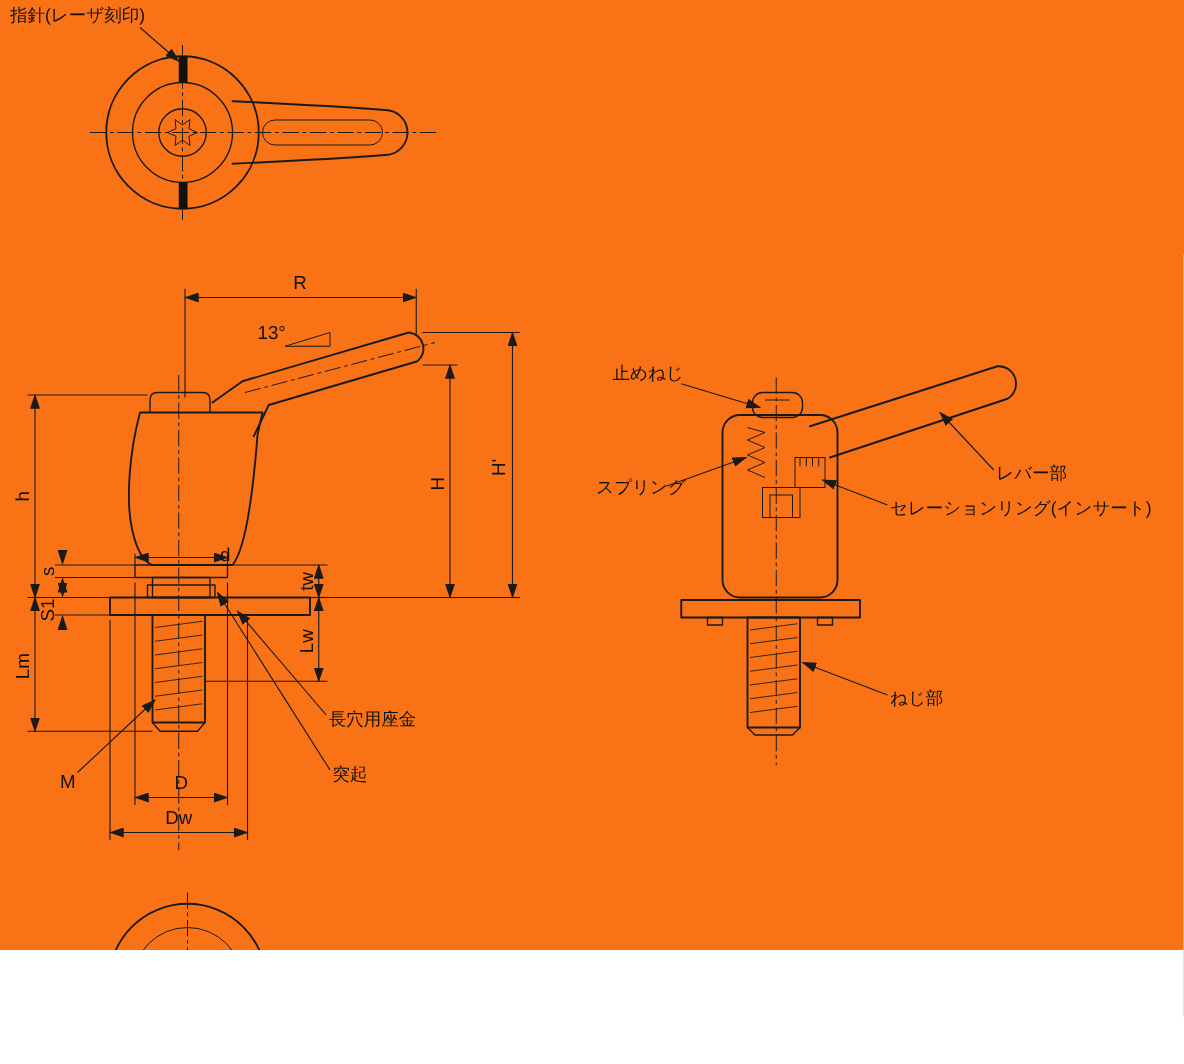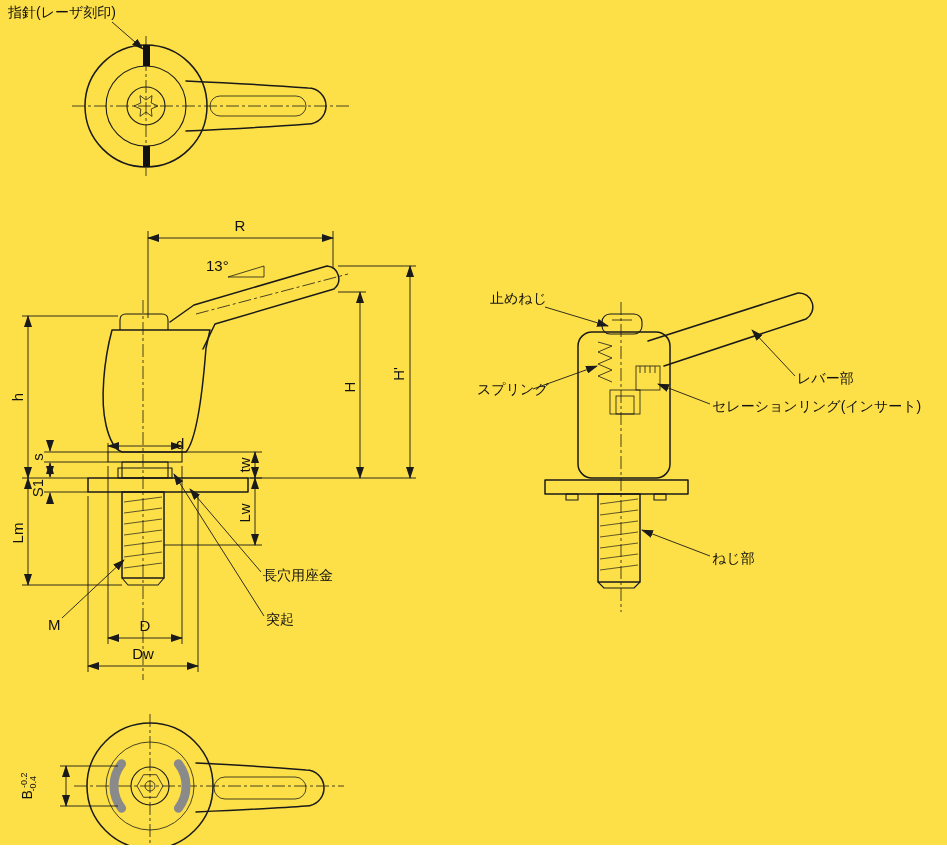--- a/index.html
+++ b/index.html
@@ -1,16 +1,16 @@
 <!DOCTYPE html>
 <html><head>
 <meta charset="utf-8">
 <style>
   html,body{margin:0;padding:0;background:#fff}
-  .stage{position:relative;width:947px;height:845px;background:#fde047;overflow:hidden;font-family:"Liberation Sans",sans-serif}
+  .stage{position:relative;width:947px;height:760px;background:#f97316;overflow:hidden;font-family:"Liberation Sans",sans-serif}
   svg{position:absolute;left:0;top:0}
   .ol{fill:none;stroke:#1a1a1a;stroke-width:1.5;stroke-linejoin:round;stroke-linecap:round}
   .ol2{fill:none;stroke:#1a1a1a;stroke-width:1.1;stroke-linejoin:round}
   .thin{fill:none;stroke:#1a1a1a;stroke-width:.8}
   .cl{fill:none;stroke:#1a1a1a;stroke-width:.8;stroke-dasharray:13 3 3 3}
   .dim{fill:none;stroke:#1a1a1a;stroke-width:.9}
   .hatch{fill:none;stroke:#1a1a1a;stroke-width:.7}
   .jp{font-size:14px;fill:#111;font-family:"Liberation Sans",sans-serif}
   .dm{font-size:15px;fill:#111;font-family:"Liberation Sans",sans-serif}
   .dms{font-size:9px;fill:#111;font-family:"Liberation Sans",sans-serif}

